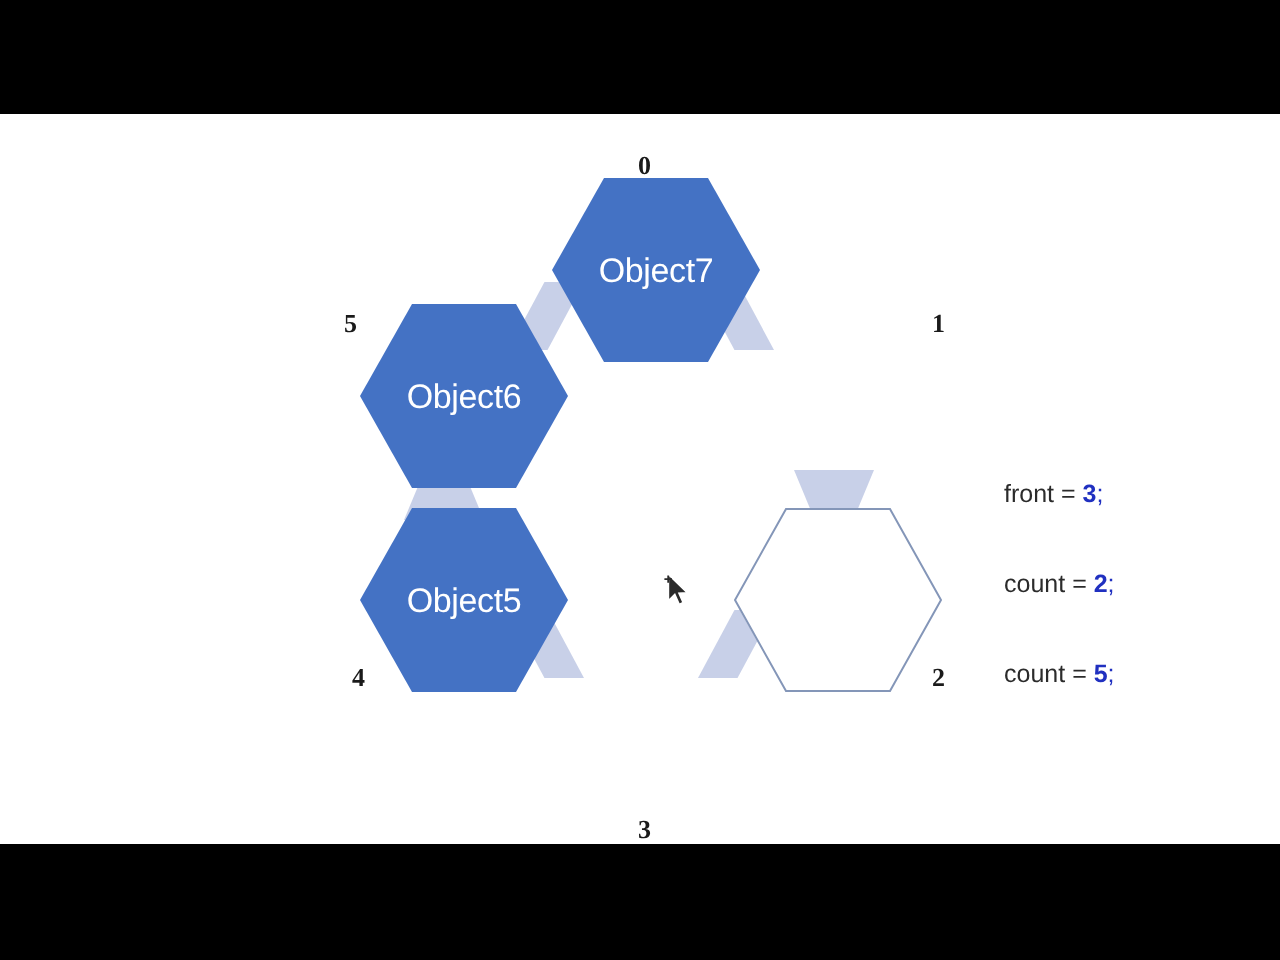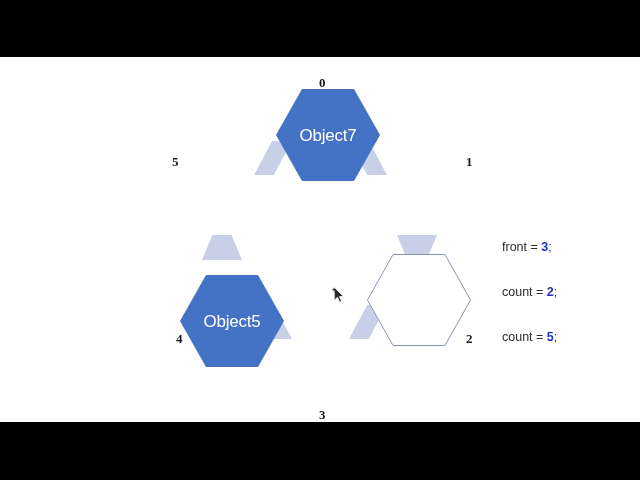--- a/index.html
+++ b/index.html
@@ -198,25 +198,29 @@
 
       <div class="hex-cell empty" style="left:367px; top:197px;">
         <div class="hex-shape"></div>
         <svg class="hex-outline" viewBox="0 0 104 92" preserveAspectRatio="none">
           <polygon points="26,0.5 78,0.5 103.5,46 78,91.5 26,91.5 0.5,46"></polygon>
         </svg>
         <div class="hex-label"></div>
       </div>
 
 
-      <div class="hex-cell filled" style="left:180px; top:197px;margin-top:21px;">
+      <div class="hex-cell filled" style="left:180px; top:197px;">
         <div class="hex-shape"></div>
         <div class="hex-label">Object5</div>
       </div>
 
+      <div class="hex-cell filled" style="left:180px; top:95px;">
+        <div class="hex-shape"></div>
+        <div class="hex-label">Object6</div>
+      </div>
 
       <div class="idx-num" style="left:319px; top:19px;">0</div>
       <div class="idx-num" style="left:466px; top:98px;">1</div>
       <div class="idx-num" style="left:466px; top:275px;">2</div>
       <div class="idx-num" style="left:319px; top:351px;">3</div>
       <div class="idx-num" style="left:176px; top:275px;">4</div>
       <div class="idx-num" style="left:172px; top:98px;">5</div>
 
     </div>
 

